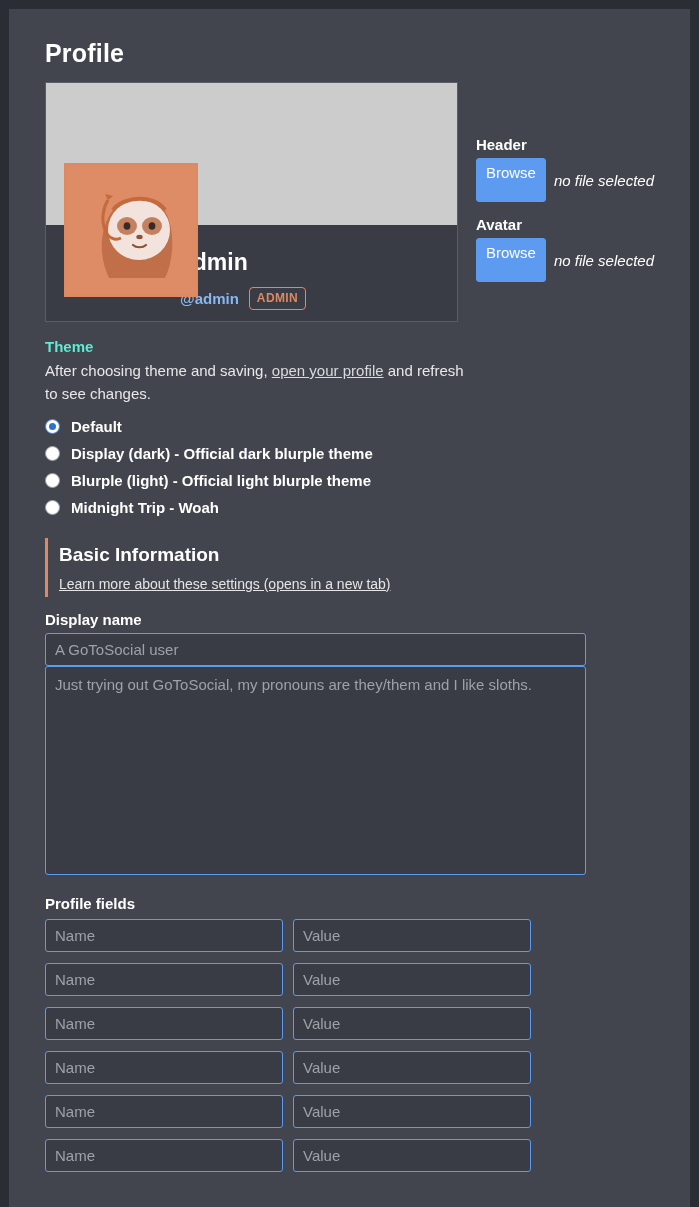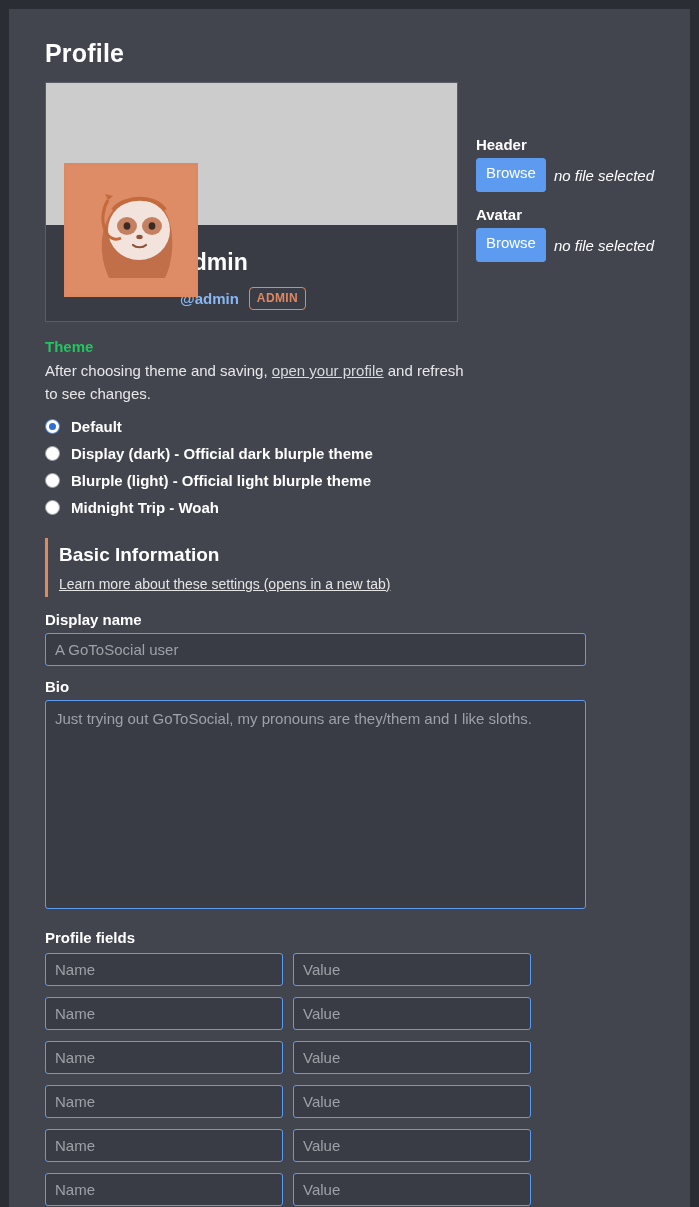--- a/index.html
+++ b/index.html
@@ -106,34 +106,34 @@
     align-items: center;
     margin-bottom: 14px;
   }
   .browse-btn {
     background: #5d9bf0;
     color: #ffffff;
     border: 1px solid #5d9bf0;
     border-radius: 3px;
     font-size: 15px;
     font-family: "Liberation Sans", sans-serif;
-    padding: 5px 9px 10px 9px;
+    padding: 5px 9px 20px 9px;
     cursor: pointer;
   }
   .no-file {
     color: #ffffff;
     font-size: 15px;
     font-style: italic;
     margin-left: 8px;
     white-space: nowrap;
   }
 
   
   .section-label {
-    color: #22c55e;
+    color: #5eead4;
     font-size: 15px;
     font-weight: bold;
     margin: 16px 0 4px 0;
   }
   .theme-desc {
     color: #e8e8ea;
     font-size: 15px;
     line-height: 1.55;
     max-width: 430px;
     margin-bottom: 12px;
@@ -321,21 +321,20 @@
 
   
   <div class="fieldset">
     <div class="fieldset-title">Basic Information</div>
     <a class="fieldset-link" href="#">Learn more about these settings (opens in a new tab)</a>
   </div>
 
   <label class="block">Display name</label>
   <input class="text-input" type="text" placeholder="A GoToSocial user" style="">
 
-  <label class="block">Bio</label>
   <textarea class="textarea" placeholder="Just trying out GoToSocial, my pronouns are they/them and I like sloths." style=""></textarea>
 
   <div class="pf-label">Profile fields</div>
 
   <div class="pf-row">
     <input class="pf-name" type="text" placeholder="Name" style="">
     <input class="pf-value" type="text" placeholder="Value" style="">
   </div>
   <div class="pf-row">
     <input class="pf-name" type="text" placeholder="Name" style="">

